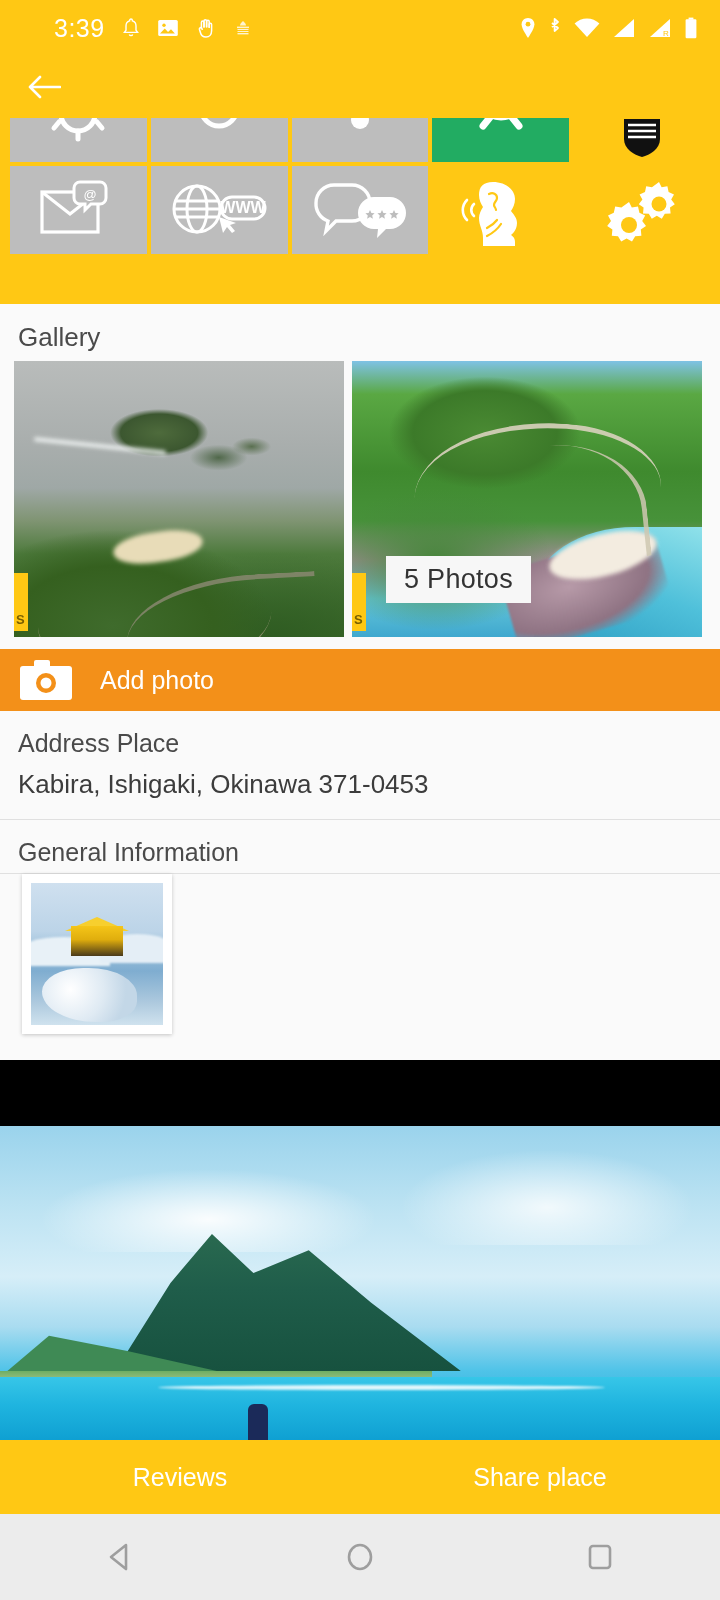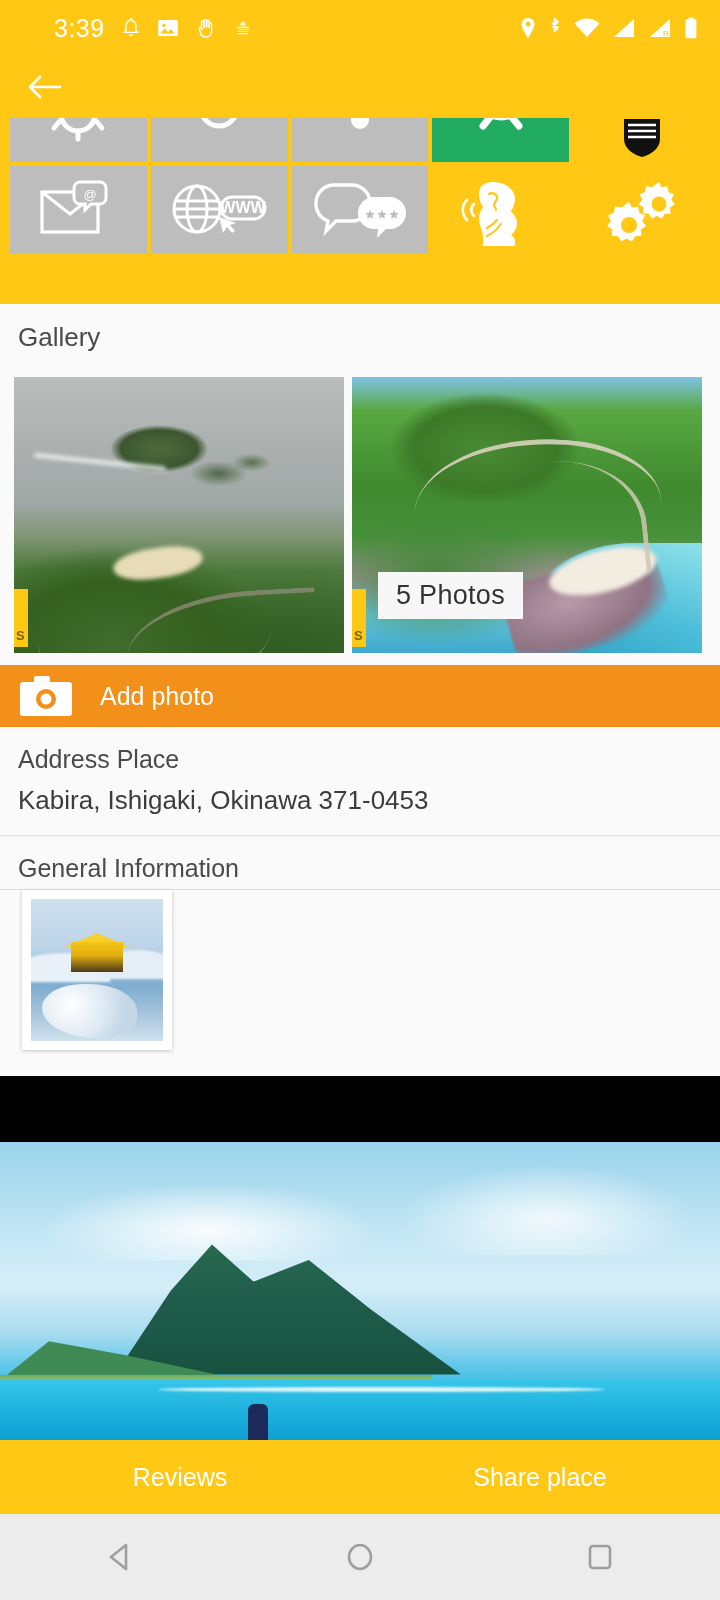--- a/index.html
+++ b/index.html
@@ -45,35 +45,35 @@
 
   
   .content { flex:1 1 auto; background:#fafafa; overflow:hidden; display:flex; flex-direction:column; }
 
   .section { background:#fafafa; border-bottom:1px solid #e0e0e0; }
   .sec-title { font-size:25px; color:#4a4a4a; padding:18px 0 6px 18px; font-weight:400; }
   .sec-body { font-size:26px; color:#3c3c3c; padding:4px 18px 18px 18px; line-height:1.28; font-weight:400; }
 
   
   .gallery-sec { background:#fafafa; }
-  .gal-title { font-size:26px; color:#4a4a4a; padding:18px 18px 24px 18px; }
+  .gal-title { font-size:26px; color:#4a4a4a; padding:18px 18px 8px 18px; }
   .gal-strip { display:flex; gap:8px; padding:0 14px 12px 14px; height:288px; }
   .gal-item { position:relative; overflow:hidden; flex:0 0 auto; cursor:pointer; }
   .gal-item.a { width:330px; }
   .gal-item.b { width:350px; }
   .gal-tab {
     position:absolute; left:0; top:212px; width:14px; height:58px;
     background:#FFC814; z-index:3;
   }
   .gal-tab::after {
     content:"S"; position:absolute; left:2px; bottom:4px;
     font-size:13px; color:#7a6000; font-weight:bold;
   }
   .photocount {
-    position:absolute; left:26px; bottom:34px; background:#f7f7f7;
+    position:absolute; left:34px; bottom:34px; background:#f7f7f7;
     color:#333; font-size:27px; padding:8px 18px; z-index:4; letter-spacing:0.3px;
   }
 
   
   .ph { position:absolute; inset:0; }
   .ph1 { background:
       radial-gradient(ellipse 70px 34px at 44% 26%, #4e6b3c 0%, #3c5730 55%, rgba(60,87,48,0) 70%),
       radial-gradient(ellipse 40px 18px at 62% 35%, #50684a 0%, rgba(80,104,74,0) 72%),
       radial-gradient(ellipse 26px 12px at 72% 31%, #5a7050 0%, rgba(90,112,80,0) 75%),
       radial-gradient(ellipse 200px 120px at 30% 96%, #3f6b2c 0%, #35601f 50%, rgba(53,96,31,0) 80%),

